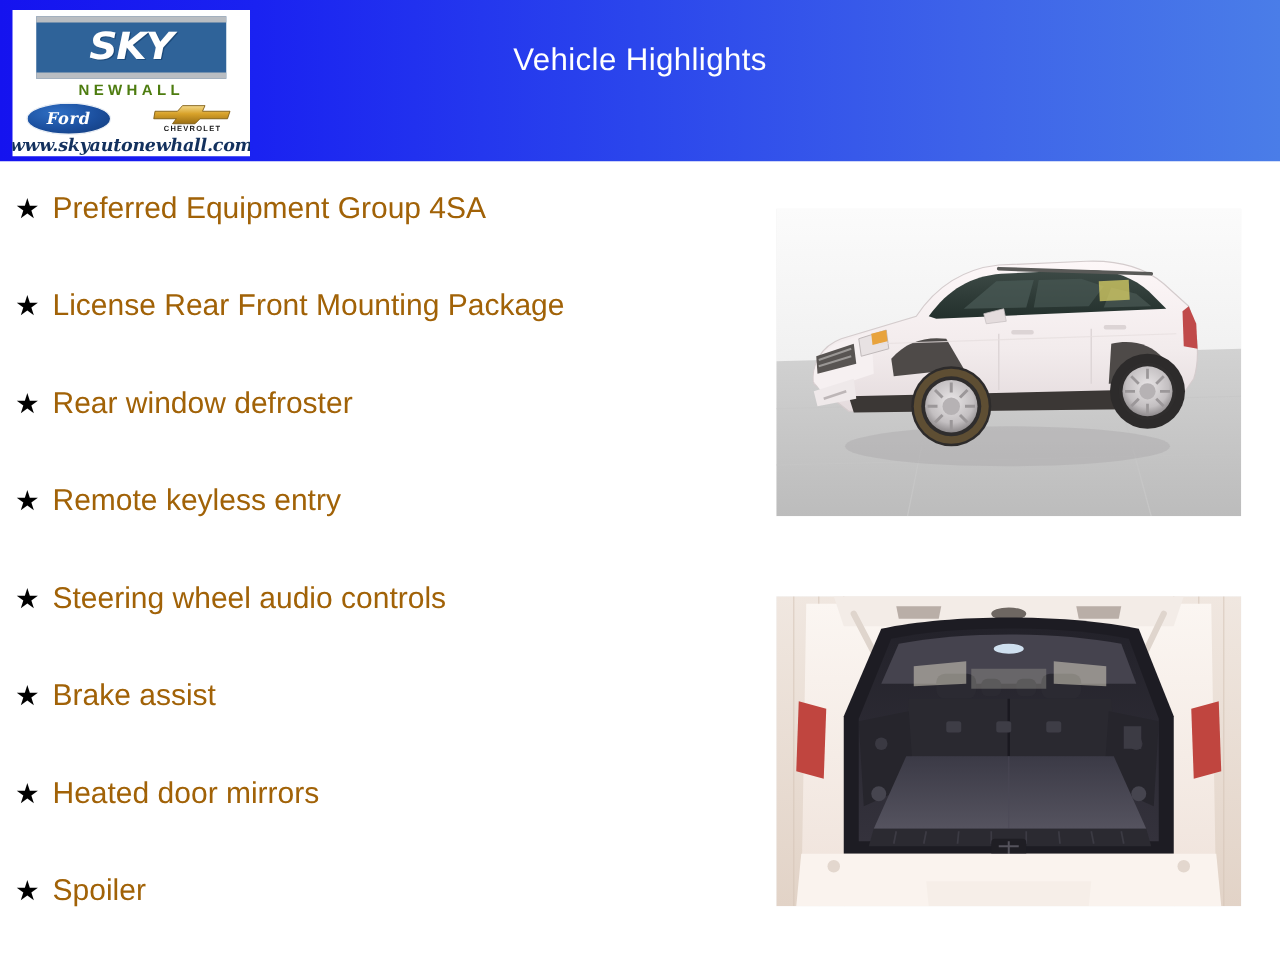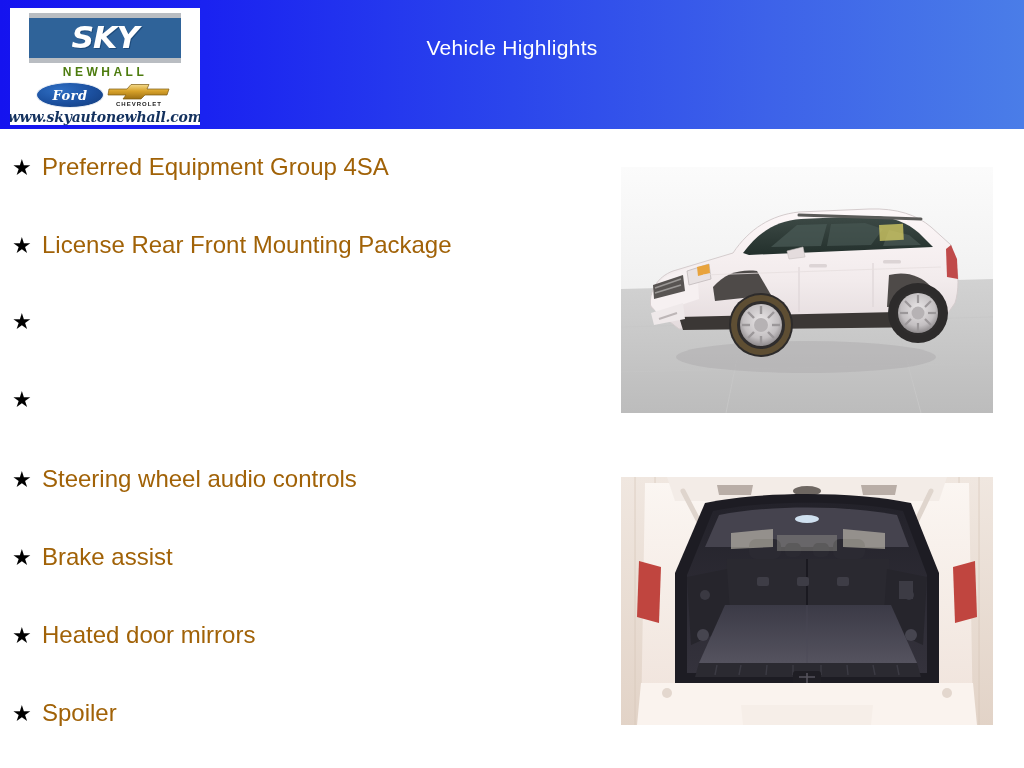--- a/index.html
+++ b/index.html
@@ -27,21 +27,21 @@
   .header-title {
     position: absolute;
     left: 0;
     top: 0;
     width: 1024px;
     height: 96px;
     display: flex;
     align-items: center;
     justify-content: center;
     color: #ffffff;
-    font-size: 21px;
+    font-size: 25px;
     font-weight: 400;
     letter-spacing: 0.3px;
     white-space: nowrap;
   }
 
   
   .logo-box {
     position: absolute;
     left: 10px;
     top: 8px;
@@ -91,21 +91,21 @@
     font-size: 12px;
     font-weight: bold;
     letter-spacing: 3.5px;
     line-height: 1;
   }
   .brand-row {
     margin-top: 4px;
     width: 168px;
     display: flex;
     align-items: center;
-    justify-content: center;
+    justify-content: space-between;
     gap: 0;
     height: 26px;
   }
   .ford-oval {
     width: 68px;
     height: 26px;
     border-radius: 50%;
     background: radial-gradient(ellipse at 35% 30%, #2f6fc4 0%, #1b4f9e 55%, #123a78 100%);
     border: 1.5px solid #e9eef5;
     display: flex;
@@ -253,24 +253,26 @@
     <span class="feature-text">Preferred Equipment Group 4SA</span>
   </div>
 
   <div class="feature-item">
     <span class="bullet-star">★</span>
     <span class="feature-text">License Rear Front Mounting Package</span>
   </div>
 
   <div class="feature-item">
     <span class="bullet-star">★</span>
-  </div>
-
-  <div class="feature-item">
-    <span class="bullet-star">★</span>
+    <span class="feature-text">Rear window defroster</span>
+  </div>
+
+  <div class="feature-item">
+    <span class="bullet-star">★</span>
+    <span class="feature-text">Remote keyless entry</span>
   </div>
 
   <div class="feature-item">
     <span class="bullet-star">★</span>
     <span class="feature-text">Steering wheel audio controls</span>
   </div>
 
   <div class="feature-item">
     <span class="bullet-star">★</span>
     <span class="feature-text">Brake assist</span>

